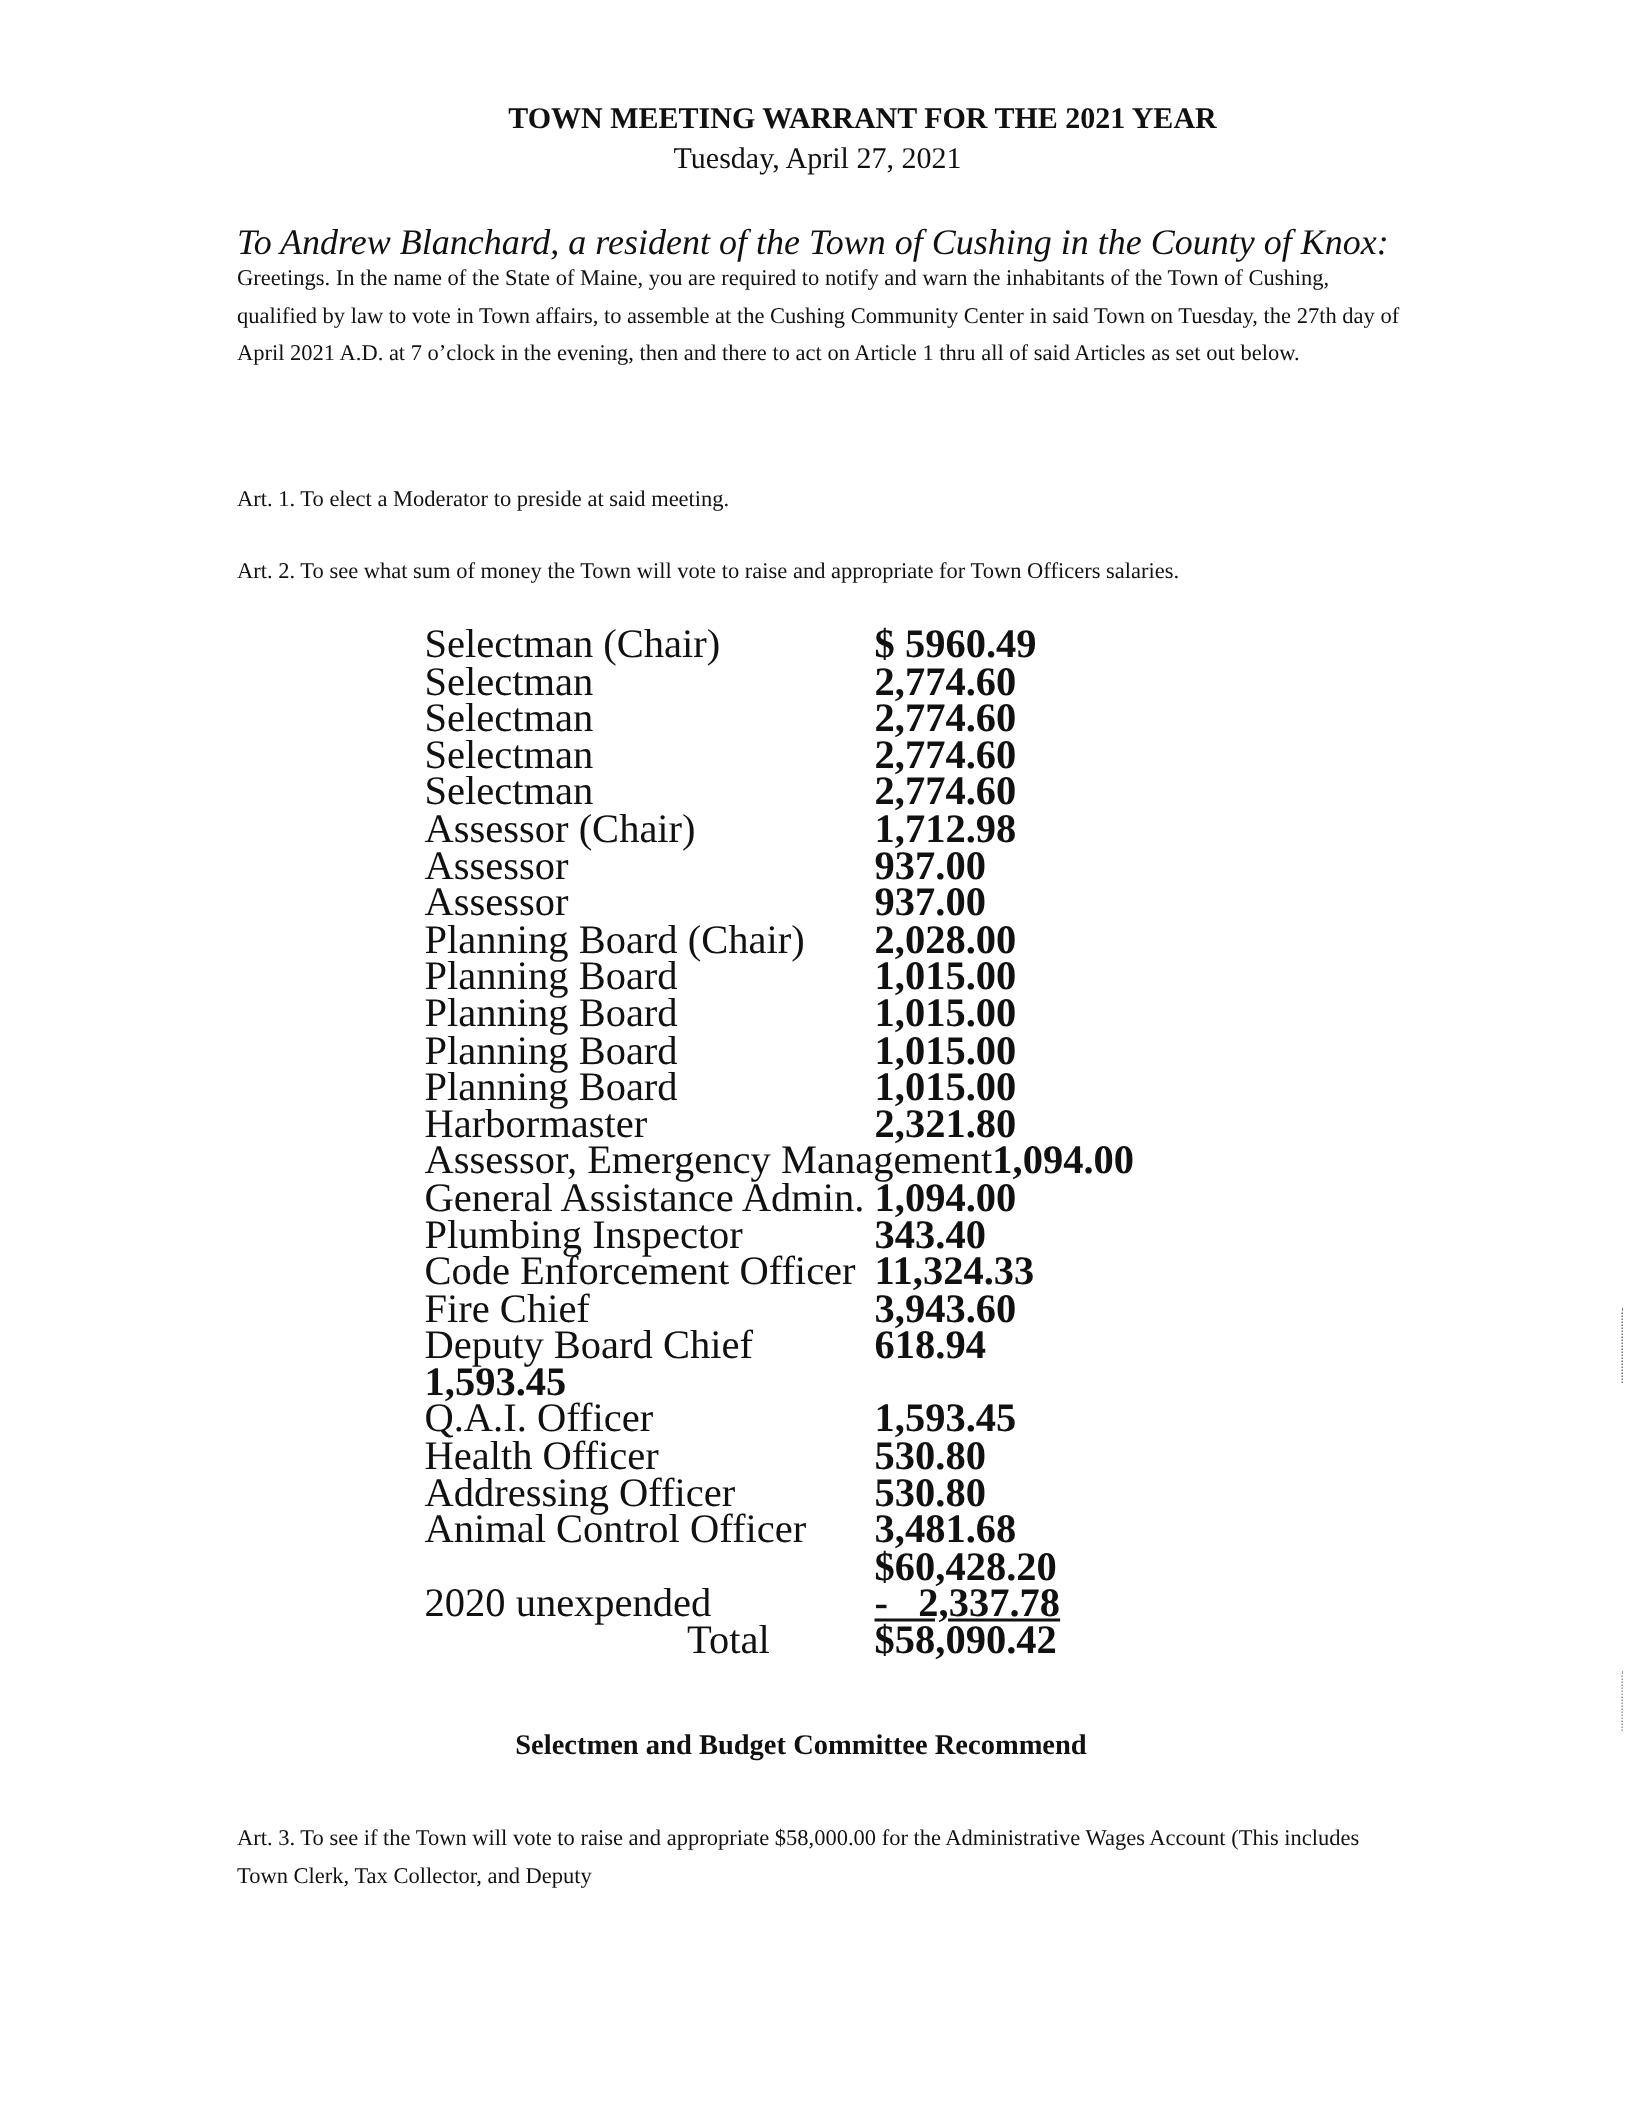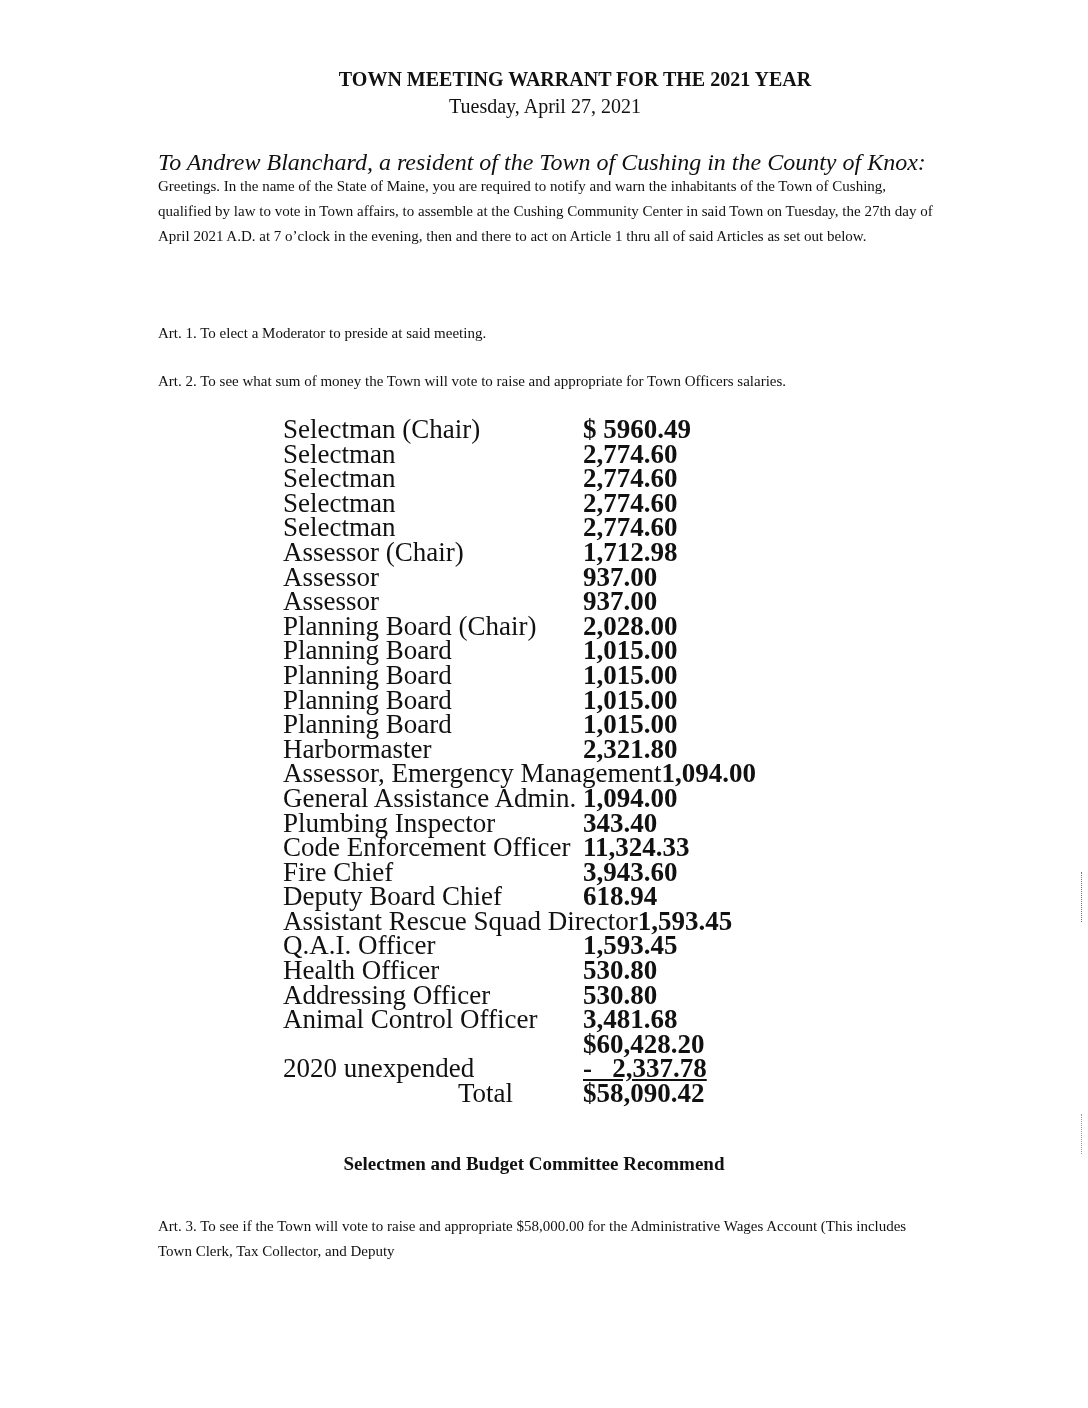--- a/index.html
+++ b/index.html
@@ -196,21 +196,20 @@
       </div>
     <div class="salary-row">
         <span class="salary-label">Fire Chief</span>
         <span class="salary-amount">3,943.60</span>
       </div>
     <div class="salary-row">
         <span class="salary-label">Deputy Board Chief</span>
         <span class="salary-amount">618.94</span>
       </div>
     <div class="salary-row">
-        <span class="salary-label">Assistant Rescue Squad Director</span>
         <span class="salary-amount">1,593.45</span>
       </div>
     <div class="salary-row">
         <span class="salary-label">Q.A.I. Officer</span>
         <span class="salary-amount">1,593.45</span>
       </div>
     <div class="salary-row">
         <span class="salary-label">Health Officer</span>
         <span class="salary-amount">530.80</span>
       </div>

